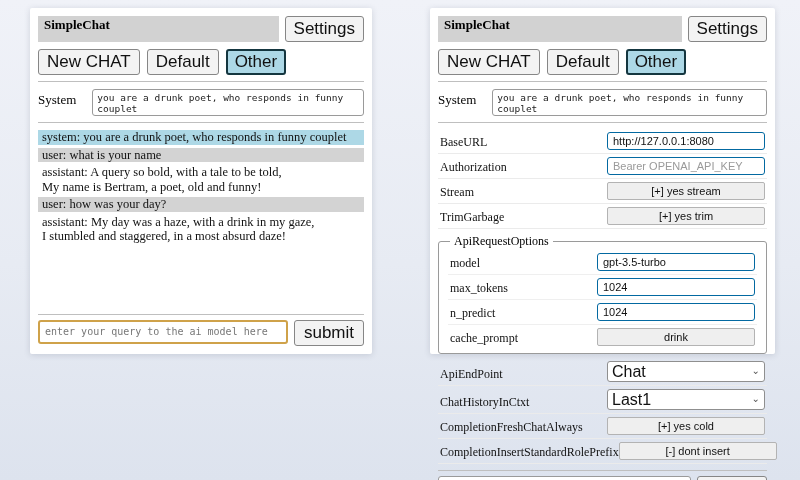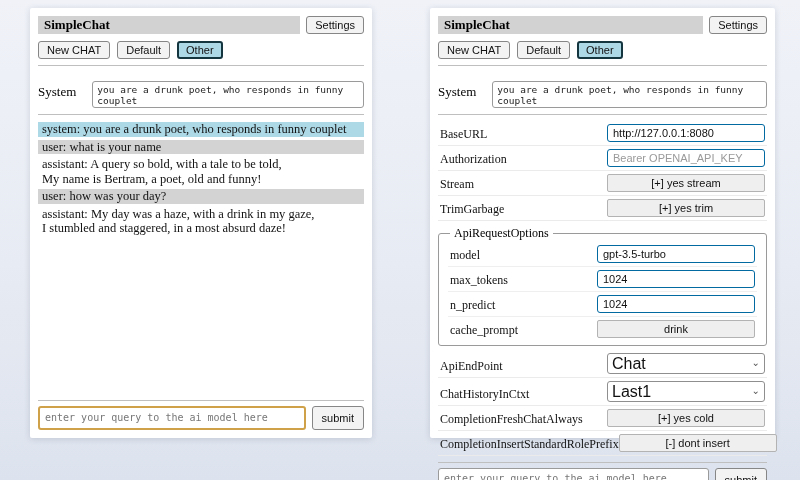--- a/index.html
+++ b/index.html
@@ -3,46 +3,46 @@
 <meta charset="utf-8">
 <style>
   * { box-sizing: border-box; margin: 0; padding: 0; }
   html, body { width: 800px; height: 480px; overflow: hidden; }
   body {
     font-family: "Liberation Serif", serif;
     background: linear-gradient(180deg, #f0f2f8 0%, #e7ebf3 55%, #dde3ee 100%);
     position: relative;
   }
   .panel {
-    position: absolute; top: 8px; height: 430px;
+    position: absolute; top: 8px; height: 346px;
     background: #ffffff;
     box-shadow: 0 1px 6px rgba(60,70,95,0.18);
     border-radius: 2px;
     padding: 8px;
     display: flex; flex-direction: column;
   }
   .panel.chat { left: 30px; width: 342px; }
   .panel.settings-p { left: 430px; width: 345px; }
 
   .titlebar { display: flex; align-items: stretch; gap: 6px; }
   .title {
     flex: 1; background: #d2d2d2; font-weight: bold; font-size: 13px;
     padding: 2px 6px; line-height: 14px;
   }
   .btn {
-    font-family: "Liberation Sans", sans-serif; font-size: 11px;
+    font-family: "Liberation Sans", sans-serif; font-size: 17px;
     background: #f3f3f3; border: 1px solid #868686; border-radius: 3px;
     padding: 2px 8px; color: #111; cursor: pointer; white-space: nowrap;
   }
   .toolbar { display: flex; gap: 7px; margin-top: 7px; }
   .btn.selected { background: #add8e6; border: 2px solid #14363f; padding: 1px 7px; }
 
   hr.rule { border: 0; border-top: 1px solid #bfbfbf; margin: 6px 0 5px; width: 100%; }
 
-  .sysrow { display: flex; gap: 16px; align-items: flex-start; margin-top: 10px; }
+  .sysrow { display: flex; gap: 16px; align-items: flex-start; margin-top: 2px; }
   .syslabel { font-size: 13px; padding-top: 3px; }
   .sysinput {
     flex: 1; height: 27px; resize: none;
     font-family: "DejaVu Sans Mono", monospace; font-size: 9.5px; line-height: 11px;
     border: 1px solid #9a9a9a; border-radius: 3px; padding: 2px 4px; color: #222;
     overflow: hidden;
   }
 
   .messages { margin-top: 2px; }
   .msg {

